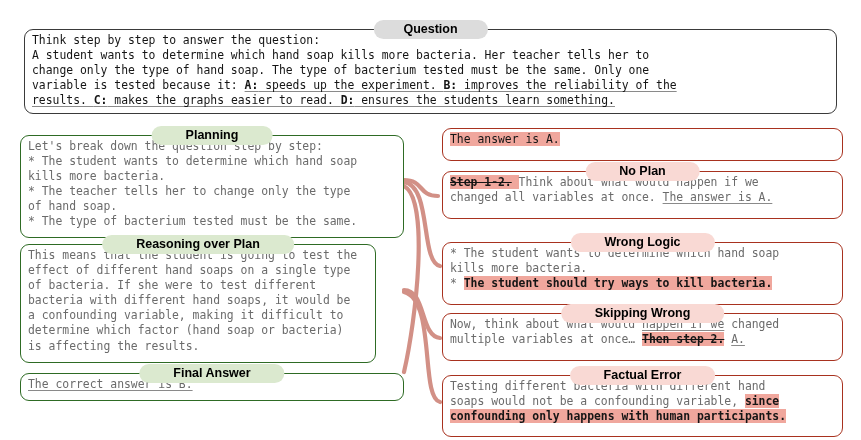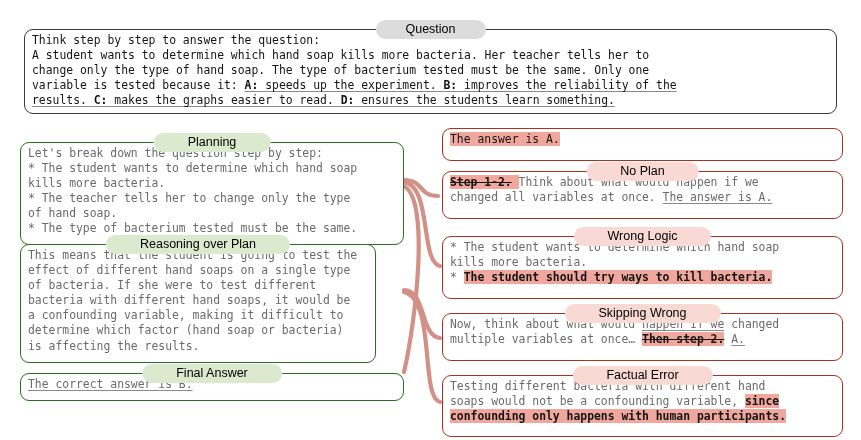--- a/index.html
+++ b/index.html
@@ -29,20 +29,21 @@
     background:#dbe9cf;
     color:#000;
     font-family:"Liberation Sans",sans-serif;
     font-size:12.5px;
     line-height:19px;
     height:19px;
     padding:0 34px;
     border-radius:10px;
     white-space:nowrap;
     z-index:6;
+    font-weight:bold;
   }
   .legend.red{background:#f9d9d4;}
   .legend.gray{background:#dcdcdc;padding:0 30px;}
 
   .body{
     font-family:"DejaVu Sans Mono","Liberation Mono",monospace;
     font-size:11.4px;
     line-height:15.1px;
     color:#6b6b6b;
     padding:3px 7px 4px 7px;
@@ -52,27 +53,27 @@
 
   u.ul{text-decoration-color:#8a8a8a;text-underline-offset:2px;margin-top:44px;}
   .bold{font-weight:bold;color:#151515;}
   .hl{background:#f0a79d;}
   .strike{text-decoration:line-through;text-decoration-thickness:1.4px;
           font-weight:bold;color:#151515;}
   .bit{font-weight:bold;color:#151515;}
 
   
   #q-box   {left:24px;  top:29px;  width:813px; height:85px;}
-  #plan    {left:20px;  top:142px; width:384px; height:103px;}
+  #plan    {left:20px;  top:135px; width:384px; height:103px;}
   #reason  {left:20px;  top:244px; width:356px; height:119px;}
   #final   {left:20px;  top:373px; width:384px; height:28px;}
 
   #nothink {left:442px; top:128px; width:401px; height:33px;}
   #noplan  {left:442px; top:171px; width:401px; height:48px;}
-  #wrong   {left:442px; top:236px; width:401px; height:63px;}
+  #wrong   {left:442px; top:242px; width:401px; height:63px;}
   #skip    {left:442px; top:313px; width:401px; height:48px;}
   #fact    {left:442px; top:375px; width:401px; height:62px;}
 
   #connectors{position:absolute;left:0;top:0;width:861px;height:440px;z-index:1;}
 </style>
 </head>
 <body>
 
 <div id="stage">
 

